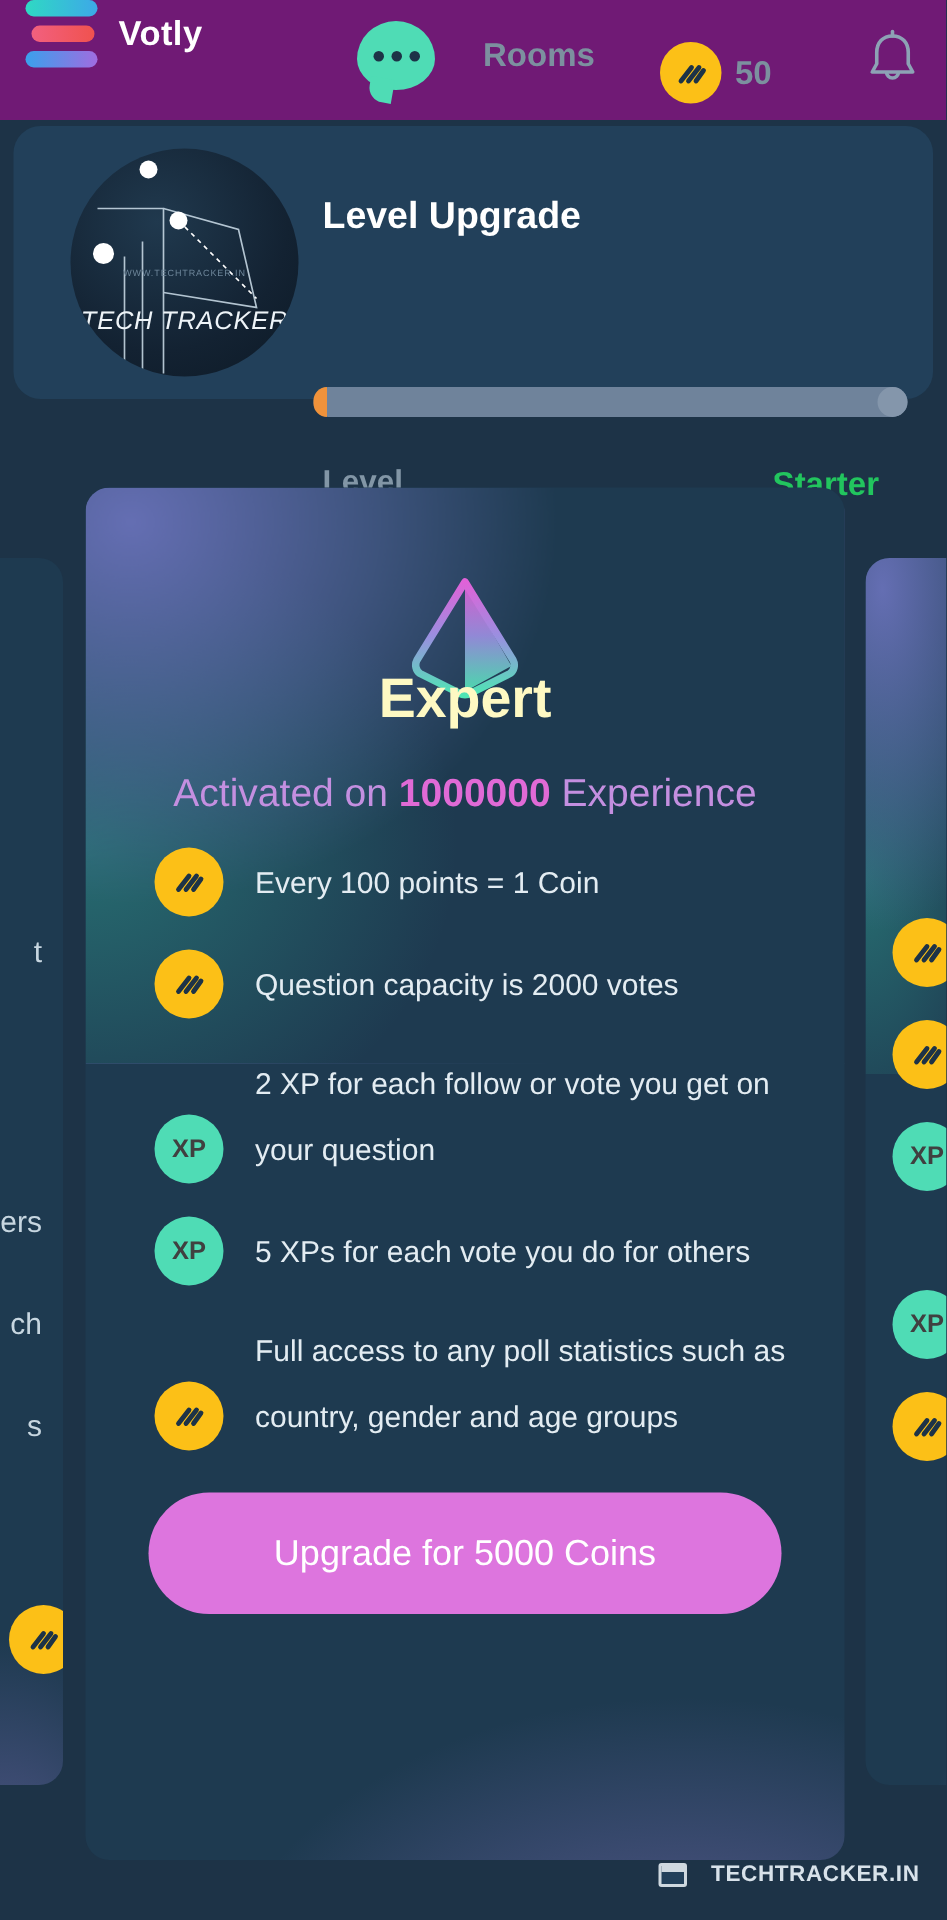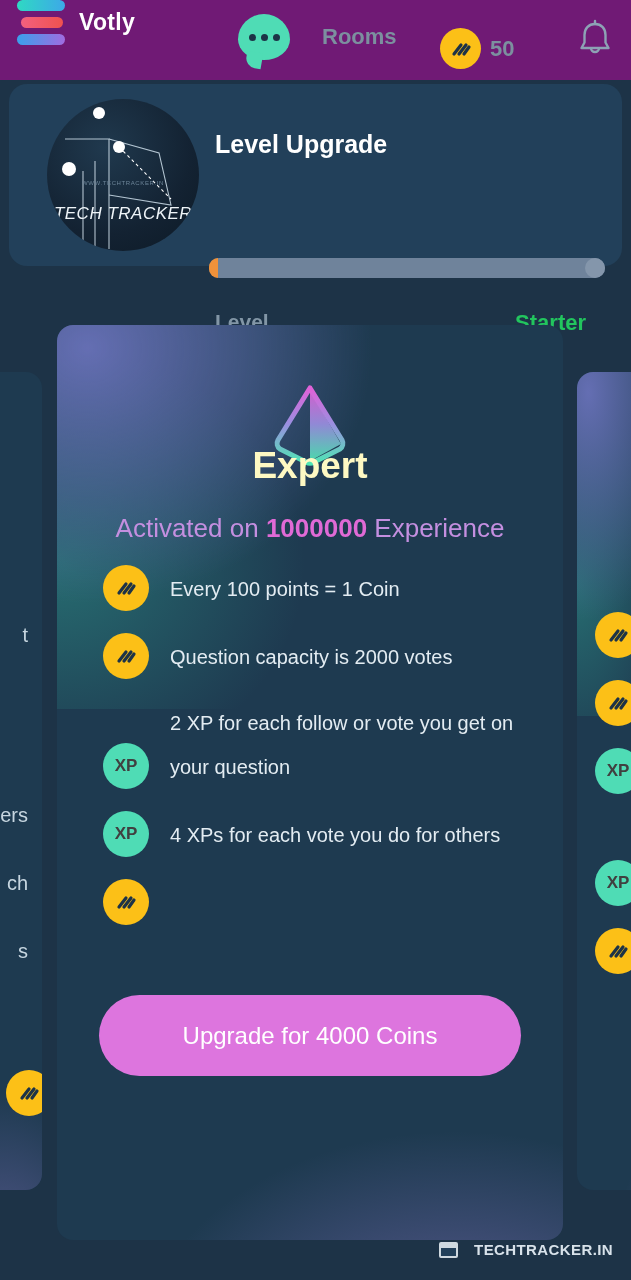--- a/index.html
+++ b/index.html
@@ -350,38 +350,39 @@
         <div class="badge xp-b">
           <span>XP</span>
         </div>
         <div class="ftext">2 XP for each follow or vote you get on your question</div>
       </div>
 
       <div class="frow">
         <div class="badge xp-b">
           <span>XP</span>
         </div>
-        <div class="ftext">4 XPs for each vote you do for others</div>
-      </div>
-
-      <div class="frow">
-        <div class="badge coin-b">
-          <svg width="26" height="26" viewBox="0 0 26 26" aria-hidden="true">
-            <g stroke="#1d3347" stroke-width="3.2" stroke-linecap="round">
-              <line x1="6" y1="18" x2="13" y2="9"></line>
-                <line x1="11" y1="18" x2="18" y2="9"></line>
-                <line x1="16" y1="18" x2="21" y2="11"></line>
-            </g>
-          </svg>
-        </div>
-      </div>
-
-    </div>
-
-    <button class="upgrade-btn">Upgrade for  4000 Coins</button>
+        <div class="ftext">5 XPs for each vote you do for others</div>
+      </div>
+
+      <div class="frow">
+        <div class="badge coin-b">
+          <svg width="26" height="26" viewBox="0 0 26 26" aria-hidden="true">
+            <g stroke="#1d3347" stroke-width="3.2" stroke-linecap="round">
+              <line x1="6" y1="18" x2="13" y2="9"></line>
+                <line x1="11" y1="18" x2="18" y2="9"></line>
+                <line x1="16" y1="18" x2="21" y2="11"></line>
+            </g>
+          </svg>
+        </div>
+        <div class="ftext">Full access to any poll statistics such as country, gender and age groups</div>
+      </div>
+
+    </div>
+
+    <button class="upgrade-btn">Upgrade for  5000 Coins</button>
   </div>
 
   <div class="watermark">
     <div class="wm-icon"></div>
     <div class="wm-text">TECHTRACKER.IN</div>
   </div>
 
 </div>
 
 </body></html>

